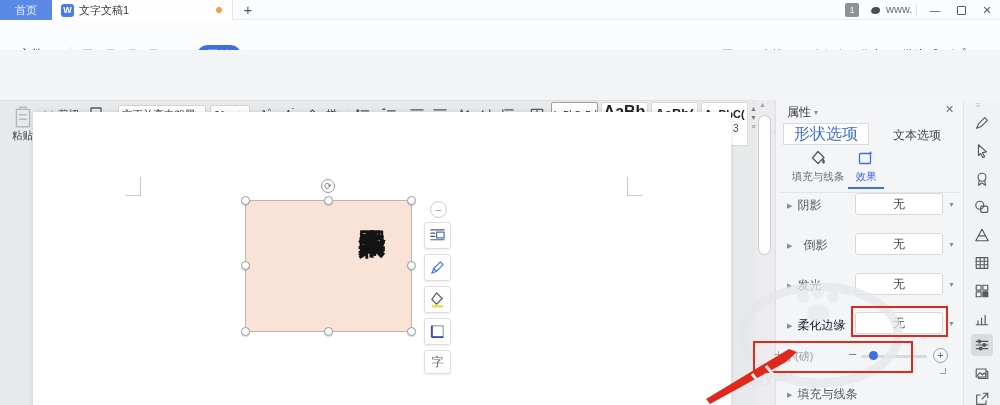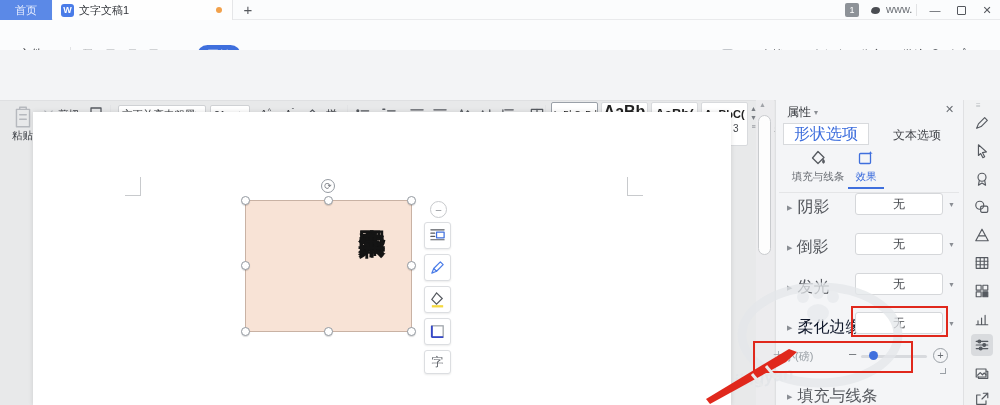--- a/index.html
+++ b/index.html
@@ -54,21 +54,21 @@
   .handle{position:absolute;width:9px;height:9px;border-radius:50%;background:#fff;border:1.4px solid #949aa1;box-shadow:0 1px 1px rgba(0,0,0,.15)}
   .rot{left:321px;top:179px;width:14px;height:14px;border-radius:50%;border:1.4px solid #949aa1;background:#fff;color:#7a7e84;font-size:9px;text-align:center;line-height:12px}
   .fbar-btn{left:424px;width:27px;height:27px;background:#fff;border:1px solid #dcdee1;border-radius:3px;display:flex;align-items:center;justify-content:center;box-shadow:0 1px 2px rgba(0,0,0,.08)}
   .collapse{left:430px;top:201px;width:17px;height:17px;border-radius:50%;background:#fff;border:1px solid #c8cacd;color:#8a8e94;text-align:center;line-height:15px;font-size:10px}
   
   .sbtrack{left:756px;top:100px;width:18px;height:305px;background:#ececee}
   .sbthumb{left:758px;top:115px;width:13px;height:140px;background:#fdfdfd;border:1px solid #c9cbce;border-radius:7px}
   
   #panel{left:775px;top:100px;width:188px;height:305px;background:#f4f5f7;border-left:1px solid #dfe0e2}
   .ptab-on{background:#fff;border:1px solid #d8dadd;color:#3f6fdd}
-  .prow-lbl{font-size:16px;color:#55585e}
+  .prow-lbl{font-size:12px;color:#55585e}
   .dd{background:#fff;border:1px solid #d5d7da;border-radius:3px;width:88px;height:22px;display:flex;align-items:center;justify-content:center;font-size:12px;color:#44474c}
   .tri{font-size:7px;color:#8a8e94}
   .redbox{border:2px solid #e0281c;background:transparent;z-index:30}
   
   #strip{left:963px;top:100px;width:37px;height:305px;background:#f1f2f3;border-left:1px solid #e0e1e3}
   .sbtn{left:971px;width:22px;height:22px;display:flex;align-items:center;justify-content:center}
   .sbtn-active{background:#d9dbde;border-radius:4px}
   .wm{color:#e0e3e7;pointer-events:none}
 </style>
 </head>
@@ -501,21 +501,21 @@
 
 <div class="abs flex" style="left:787px;top:197px;gap:5px">
     <span class="tri">▶</span>
     <span class="prow-lbl">阴影</span>
   </div>
 <div class="abs dd" style="left:855px;top:193px">
     <span>无</span>
   </div>
 <div class="abs tri" style="left:948px;top:201px">▼</div>
 
-<div class="abs flex" style="left:787px;top:237px;gap:4px">
+<div class="abs flex" style="left:787px;top:237px;gap:11px">
     <span class="tri">▶</span>
     <span class="prow-lbl">倒影</span>
   </div>
 <div class="abs dd" style="left:855px;top:233px">
     <span>无</span>
   </div>
 <div class="abs tri" style="left:948px;top:241px">▼</div>
 
 <div class="abs flex" style="left:787px;top:277px;gap:5px">
     <span class="tri">▶</span>

